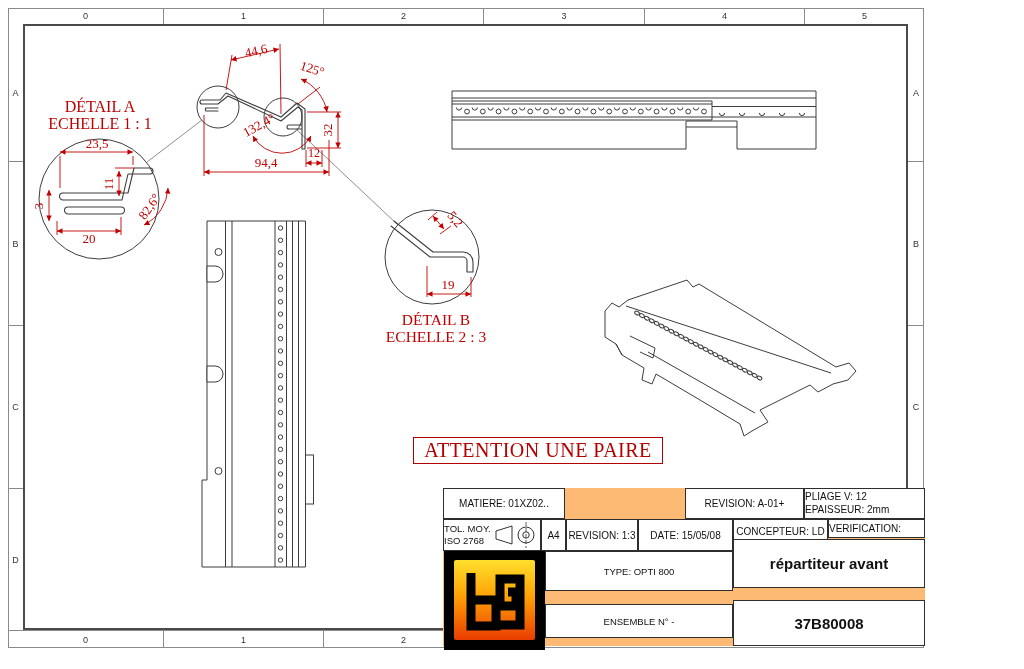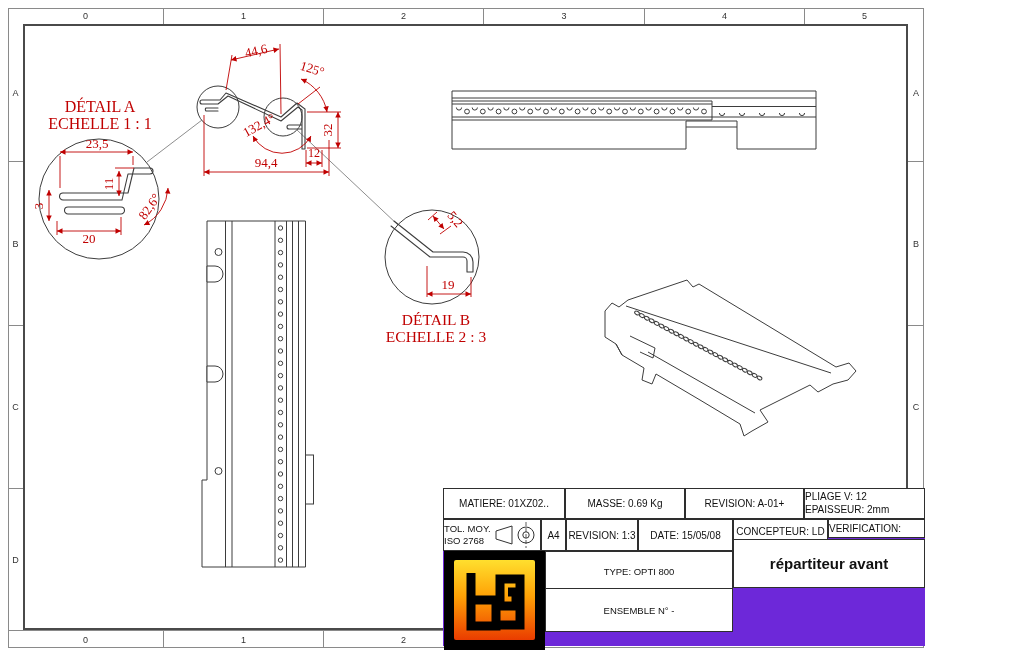--- a/index.html
+++ b/index.html
@@ -15,21 +15,21 @@
   .bl{stroke:#3d3d3d;stroke-width:1.1;fill:none;stroke-linecap:round;}
   .bl2{stroke:#3d3d3d;stroke-width:1;fill:none;}
   .blf{stroke:#3d3d3d;stroke-width:1;fill:#fff;}
   .rd{stroke:#c00000;stroke-width:0.9;fill:none;}
   .ld{stroke:#707070;stroke-width:0.8;fill:none;}
   .dimtxt{font-family:"Liberation Serif",serif;fill:#c00000;font-size:13px;text-anchor:middle;}
   .dettxt{font-family:"Liberation Serif",serif;fill:#c00000;font-size:16px;text-anchor:middle;}
   .attn{position:absolute;left:413px;top:437px;width:250px;height:27px;border:1.5px solid #b40000;color:#b40000;
         font-family:"Liberation Serif",serif;font-size:20px;display:flex;align-items:center;justify-content:center;
         letter-spacing:0.5px;box-sizing:border-box;background:#fff;}
-  .tb{position:absolute;left:443px;top:488px;width:482px;height:158px;background:#6d28d9;box-sizing:border-box;}
+  .tb{position:absolute;left:443px;top:488px;width:482px;height:158px;background:#fdba74;box-sizing:border-box;}
   .tbc{position:absolute;box-sizing:border-box;border:1px solid #2e2e2e;display:flex;align-items:center;justify-content:center;
        font-size:10px;color:#111;background:#fff;text-align:center;}
   .left-al{justify-content:flex-start;text-align:left;}
   .big{font-weight:bold;font-size:15px;}
   .small{font-size:9.5px;}
   .stack{display:flex;flex-direction:column;align-items:flex-start;line-height:1.25;}
   #logo{position:absolute;left:444px;top:551px;width:101px;height:99px;background:#000;}
 </style>
 </head>
 <body>
@@ -311,28 +311,28 @@
         <use href="#ih" x="730.1" y="362.4"></use>
         <use href="#ih" x="735" y="365"></use>
       <use href="#ih" x="739.9" y="367.6"></use>
         <use href="#ih" x="744.8" y="370.2"></use>
         <use href="#ih" x="749.7" y="372.8"></use>
       <use href="#ih" x="754.6" y="375.4"></use>
         <use href="#ih" x="759.5" y="378"></use>
     </g>
   </svg>
 
+  <div class="attn">
+    <span>ATTENTION UNE PAIRE</span>
+  </div>
 
   <div class="tb">
 
     <div class="tbc" style="left:0;top:0;width:122px;height:31px">
         <span>MATIERE: 01XZ02..</span>
-      </div>
-    <div class="tbc" style="left:122px;top:0;width:120px;height:31px">
-        <span>MASSE: 0.69 Kg</span>
       </div>
     <div class="tbc" style="left:242px;top:0;width:119px;height:31px">
         <span>REVISION: A-01+</span>
       </div>
     <div class="tbc left-al" style="left:361px;top:0;width:121px;height:31px">
       <div class="stack">
         <span>PLIAGE V: 12</span>
         <span>EPAISSEUR: 2mm</span>
       </div>
     </div>
@@ -364,22 +364,25 @@
     <div class="tbc left-al" style="left:385px;top:31px;width:97px;height:19px">
         <span>VERIFICATION:</span>
       </div>
 
     <div class="tbc small" style="left:102px;top:63px;width:188px;height:40px">
         <span>TYPE: OPTI 800</span>
       </div>
     <div class="tbc big" style="left:290px;top:51px;width:192px;height:49px">
         <span>répartiteur avant</span>
       </div>
-    <div class="tbc small" style="left:102px;top:100px;width:188px;height:44px">
+    <div class="tbc small" style="left:102px;top:116px;width:188px;height:34px">
         <span>ENSEMBLE N° -</span>
+      </div>
+    <div class="tbc big" style="left:290px;top:112px;width:192px;height:46px">
+        <span>37B80008</span>
       </div>
   </div>
 
   <div id="logo">
     <svg width="101" height="99" viewBox="0 0 101 99">
       <defs>
         <linearGradient id="lg" x1="0" y1="0" x2="0" y2="1">
           <stop offset="0" stop-color="#ffdf2e"></stop>
           <stop offset="0.45" stop-color="#ffa206"></stop>
           <stop offset="1" stop-color="#ea3c00"></stop>

